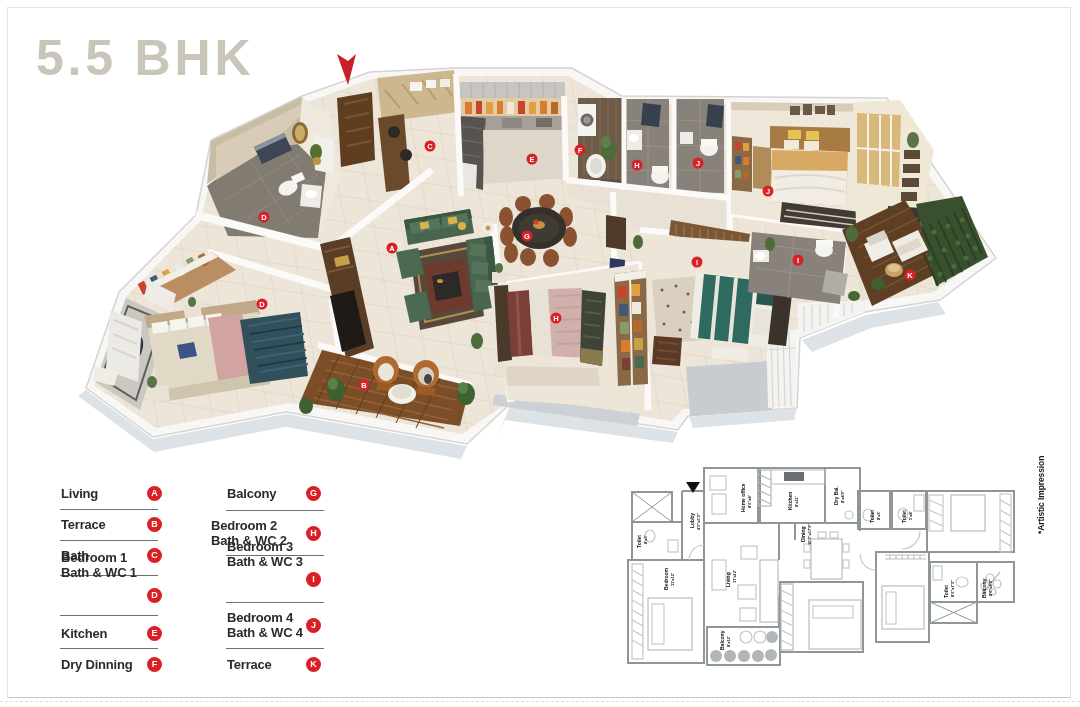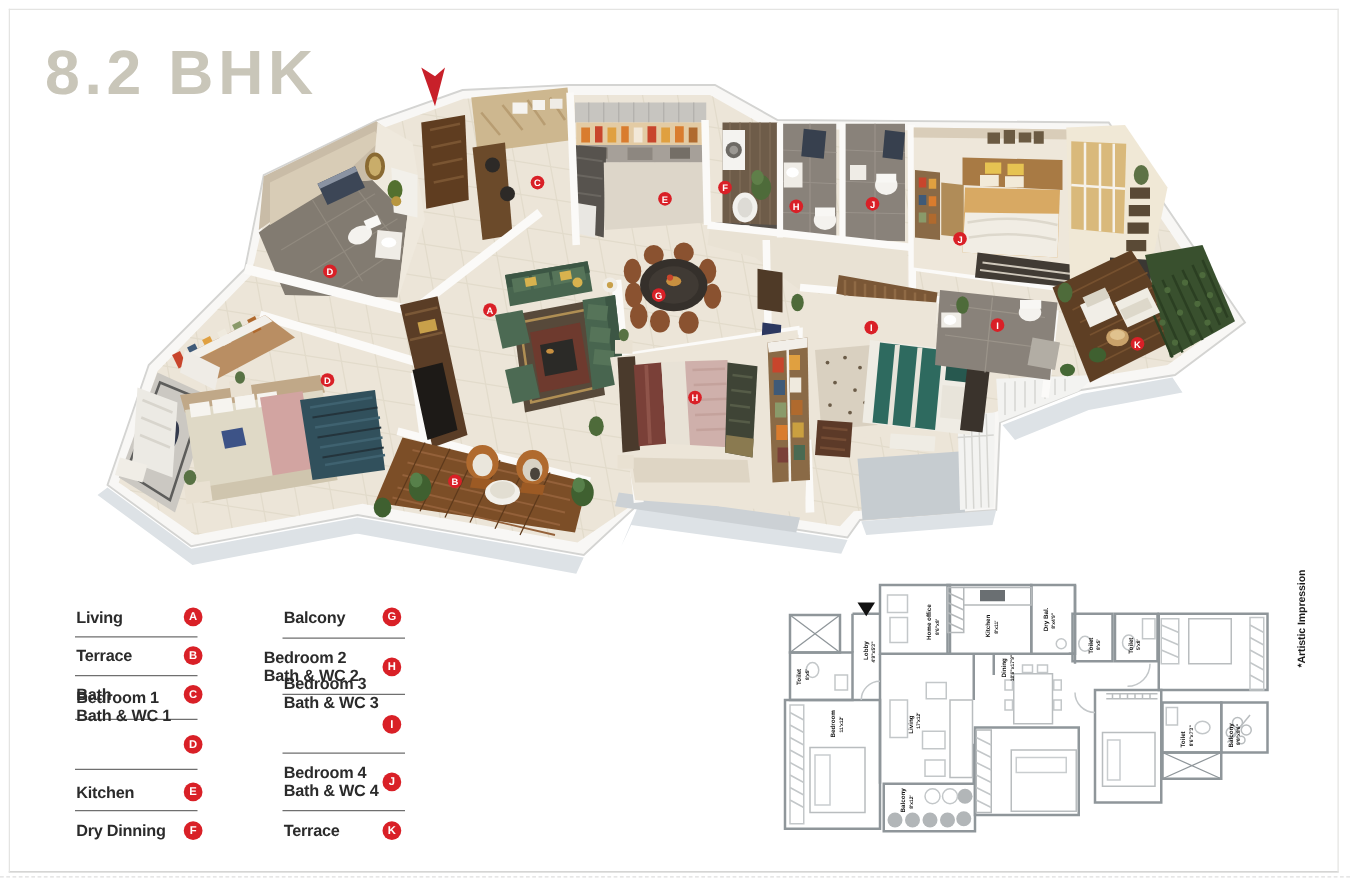--- a/index.html
+++ b/index.html
@@ -8,21 +8,21 @@
 .title{position:absolute;left:36px;top:29px;font-size:50px;font-weight:bold;letter-spacing:3.8px;color:#c9c6b9}
 .legend{position:absolute;font-size:13px;font-weight:bold;color:#2b2b2b;letter-spacing:-0.2px;line-height:15px}
 .lline{position:absolute;height:1px;background:#6f6f6f}
 .badge{position:absolute;width:15px;height:15px;border-radius:50%;background:#d92027;color:#fff;font-size:9px;font-weight:bold;text-align:center;line-height:15px;font-family:"Liberation Sans",sans-serif}
 .artistic{position:absolute;left:1036px;top:534px;font-size:8.5px;font-weight:bold;color:#1a1a1a;transform:rotate(-90deg);transform-origin:0 0;white-space:nowrap;letter-spacing:-0.1px}
 </style>
 </head>
 <body>
 <div class="frame"></div>
 <div style="position:absolute;left:0px;top:701px;width:1080px;height:0px;border-top:1px dashed #dedede"></div>
-<div class="title">8.2 BHK</div>
+<div class="title">5.5 BHK</div>
 
 <svg width="1080" height="707" viewBox="0 0 1080 707" style="position:absolute;left:0;top:0">
 
 <g id="plan3d">
 
   <path d="M211,140 L302,96 L370,72 L455,68 L572,68 L622,96 L887,98 L996,258 L940,300 L865,312 L800,338 L797,408 L688,416 L678,430 L510,404 L467,444 L286,412 L153,437 L86,388 L119,292 L196,215 Z" fill="#f8f7f5" stroke="#d4d4d2" stroke-width="1.5"></path>
 
   <path d="M218,146 L305,103 L371,79 L457,76 L568,76 L616,103 L882,106 L984,256 L934,292 L860,304 L793,331 L789,401 L683,409 L672,421 L516,397 L462,434 L290,403 L156,428 L95,386 L126,297 L201,220 Z" fill="#ece5d8"></path>
   <clipPath id="floorclip">
         <path d="M218,146 L305,103 L371,79 L457,76 L568,76 L616,103 L882,106 L984,256 L934,292 L860,304 L793,331 L789,401 L683,409 L672,421 L516,397 L462,434 L290,403 L156,428 L95,386 L126,297 L201,220 Z"></path>

